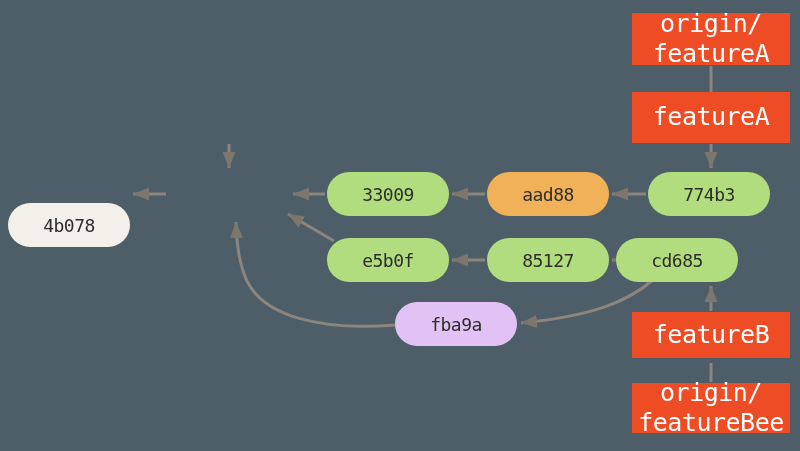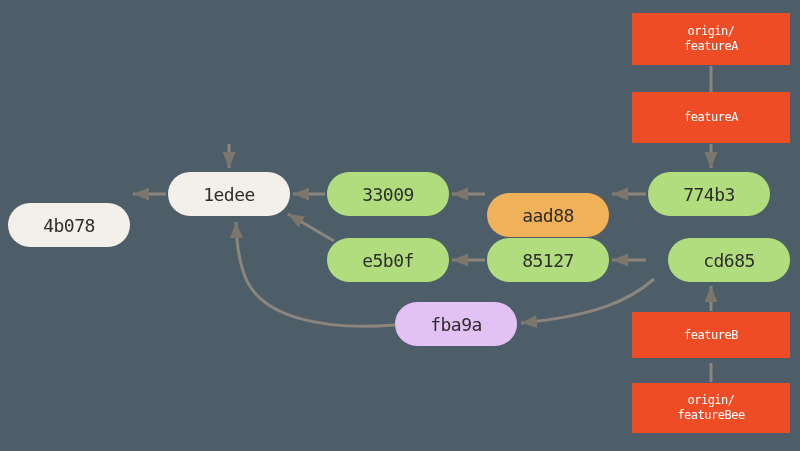--- a/index.html
+++ b/index.html
@@ -32,40 +32,40 @@
     box-sizing:border-box;
     text-align:center;
   }
   .commit{
     height:44px;width:122px;
     border-radius:22px;
     color:var(--commit-text);
     font-size:18px;letter-spacing:-0.5px;
   }
   .commit.green{background:var(--commit-green);}
-  .commit.orange{background:var(--commit-orange);margin-top:21px;}
+  .commit.orange{background:var(--commit-orange);}
   .commit.purple{background:var(--commit-purple);}
   .commit.cream{background:var(--commit-cream);}
   .branch{
     background:var(--branch-red);
     color:var(--branch-text);
-    font-size:12px;letter-spacing:-0.5px;
+    font-size:25px;letter-spacing:-0.5px;
     line-height:1.22;
     white-space:pre-line;
     width:158px;
   }
   
   #c4b078{left:8px;top:172px;margin-top:31px;}
   #c1edee{left:168px;top:172px;}
   #c33009{left:327px;top:172px;}
   #caad88{left:487px;top:172px;}
   #c774b3{left:648px;top:172px;}
   #ce5b0f{left:327px;top:238px;}
   #c85127{left:487px;top:238px;}
-  #ccd685{left:668px;top:238px;}
+  #ccd685{left:616px;top:238px;}
   #cfba9a{left:395px;top:302px;}
   
   #bmaster{left:150px;top:92px;height:51px;}
   #boriginfa{left:632px;top:13px;height:52px;}
   #bfa{left:632px;top:92px;height:51px;}
   #bfb{left:632px;top:312px;height:46px;}
   #boriginfbee{left:632px;top:383px;height:50px;}
 </style>
 </head>
 <body>
@@ -95,21 +95,20 @@
   </svg>
 
   <div id="boriginfa" class="node branch">origin/
 featureA</div>
   <div id="bfa" class="node branch">featureA</div>
   <div id="bfb" class="node branch">featureB</div>
   <div id="boriginfbee" class="node branch">origin/
 featureBee</div>
 
   <div id="c4b078" class="node commit cream">4b078</div>
-  <div id="c1edee" class="node commit cream">1edee</div>
   <div id="c33009" class="node commit green">33009</div>
   <div id="caad88" class="node commit orange">aad88</div>
   <div id="c774b3" class="node commit green">774b3</div>
   <div id="ce5b0f" class="node commit green">e5b0f</div>
   <div id="c85127" class="node commit green">85127</div>
   <div id="ccd685" class="node commit green">cd685</div>
   <div id="cfba9a" class="node commit purple">fba9a</div>
 
 </div>
 

